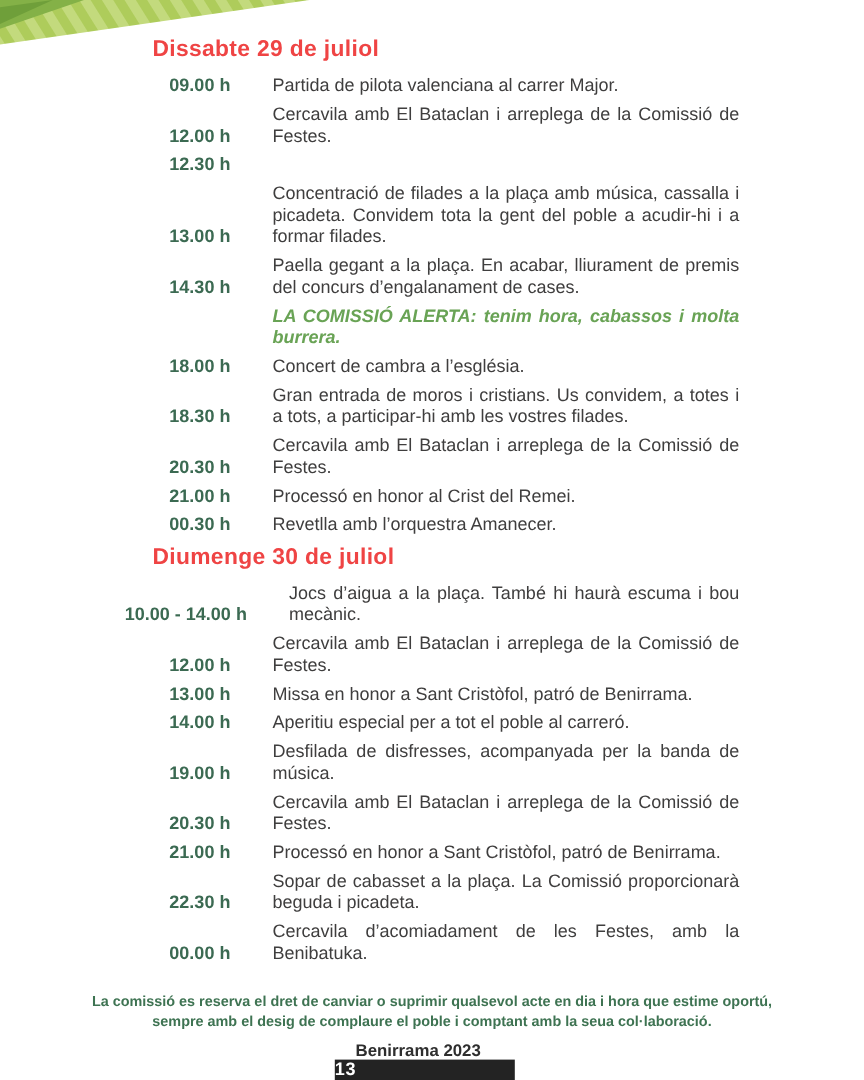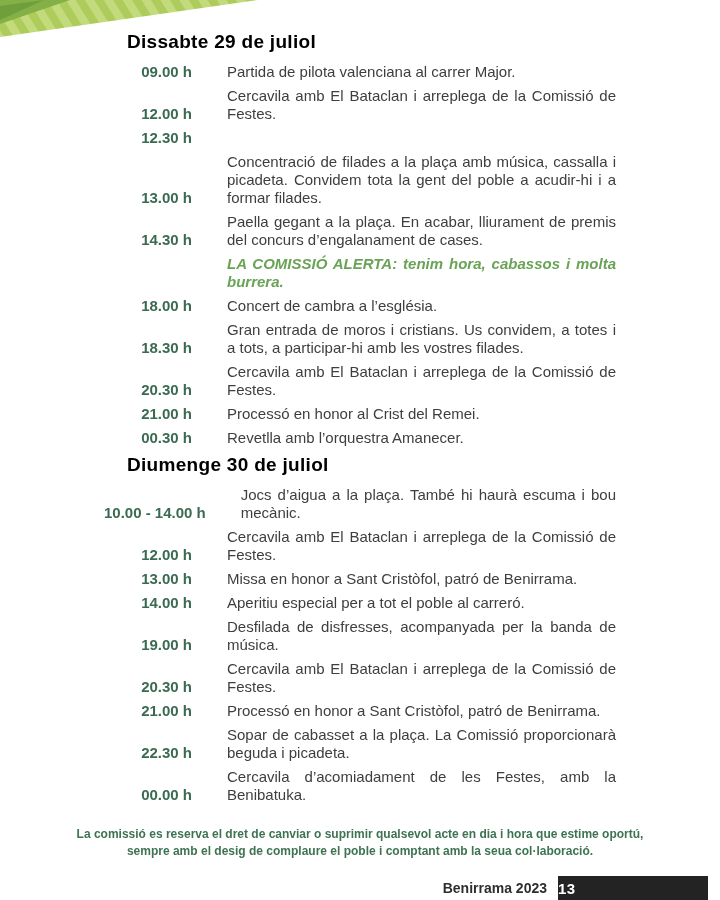--- a/index.html
+++ b/index.html
@@ -8,21 +8,21 @@
     width:720px;height:900px;
     background:#ffffff;
     font-family:"Liberation Sans",sans-serif;
     color:#3f3e3e;
     overflow:hidden;
   }
   .deco{position:absolute;top:0;left:0;display:block;}
   .content{position:absolute;top:30px;left:104px;width:512px;}
   .sec-title{
     font-size:19px;line-height:24px;font-weight:bold;
-    color:#000000;letter-spacing:.3px;
+    color:#ef4444;letter-spacing:.3px;
     margin:0 0 9px 23px;
   }
   .sec2 .sec-title{}
   .row{display:flex;align-items:flex-end;margin-bottom:6px;gap:24px;}
   .time{
     flex:0 0 auto;min-width:88px;text-align:right;white-space:nowrap;
     font-weight:bold;color:#3b6a52;font-size:15px;line-height:18px;
   }
   .txt{
     flex:1 1 auto;margin:0 0 0 11px;
@@ -30,21 +30,21 @@
   }
   .alert-row{margin-top:2px;}
   .alert{color:#69a355;font-style:italic;font-weight:bold;}
   .footnote{
     position:absolute;top:826px;left:0;right:0;
     width:574px;margin:0 auto;text-align:center;
     color:#3e7352;font-size:12px;line-height:16.5px;font-weight:bold;
   }
   .pagebar{
     position:absolute;left:0;right:12px;bottom:0;height:24px;
-    display:flex;justify-content:flex-end;align-items:center;
+    display:flex;justify-content:flex-end;align-items:center;flex-direction:column;
   }
   .edition{font-size:14px;color:#2e2e2e;margin-right:11px;font-weight:bold;}
   .numbar{
     width:150px;height:24px;background:#232323;color:#ffffff;
     display:flex;align-items:center;box-sizing:border-box;
     font-weight:bold;font-size:15px;letter-spacing:.5px;
   }
 </style>
 </head>
 <body>

